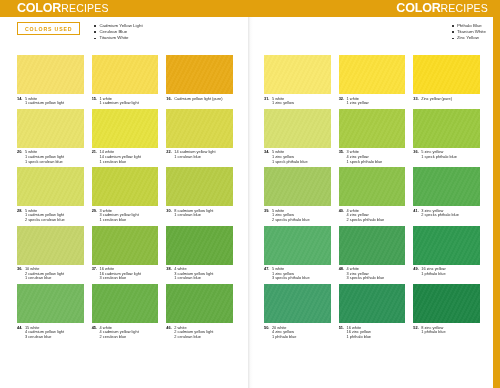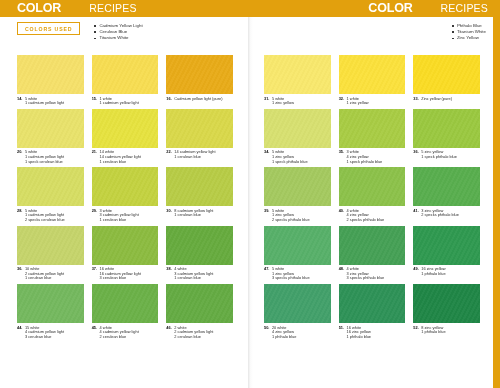--- a/index.html
+++ b/index.html
@@ -28,21 +28,21 @@
   .band-title {
     position:absolute;
     top:1px;
     font-size:12.5px;
     letter-spacing:-0.2px;
     line-height:15px;
     color:#ffffff;
     white-space:nowrap;
     font-weight:700;
   }
-  .band-title .thin { font-weight:400; font-size:10.5px; letter-spacing:0.2px;padding-left:28px; }
+  .band-title .thin { font-weight:400; font-size:10.5px; letter-spacing:0.2px; }
   .title-left  { left:17px; }
   .title-right { right:12px; }
 
   
   .edge-bar {
     position:absolute; top:0; bottom:0; width:7px;
     background:#e2a00d;
   }
   .edge-right { right:0; top:17px; }
 

